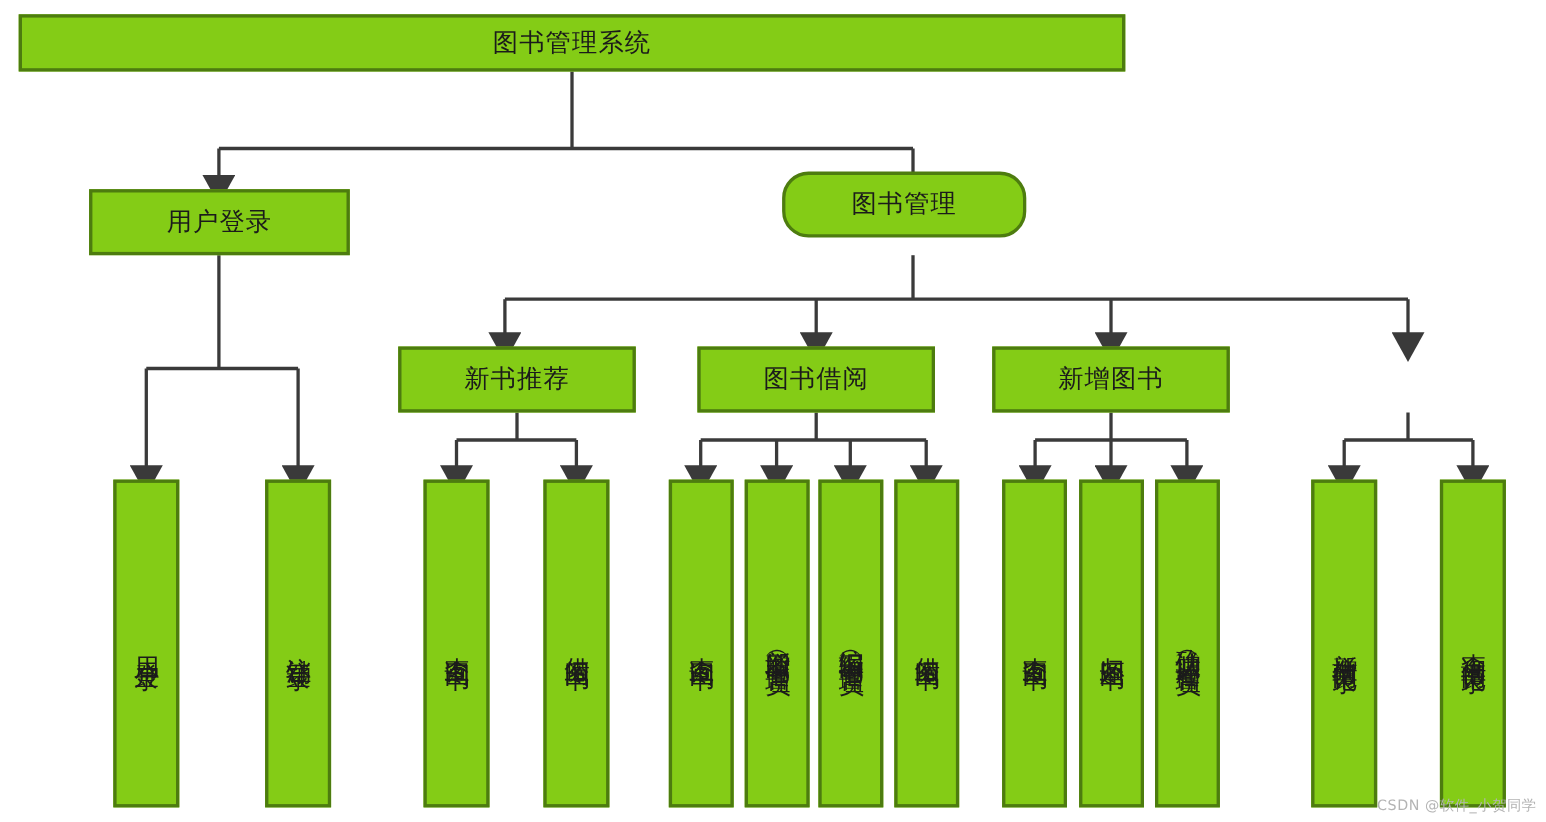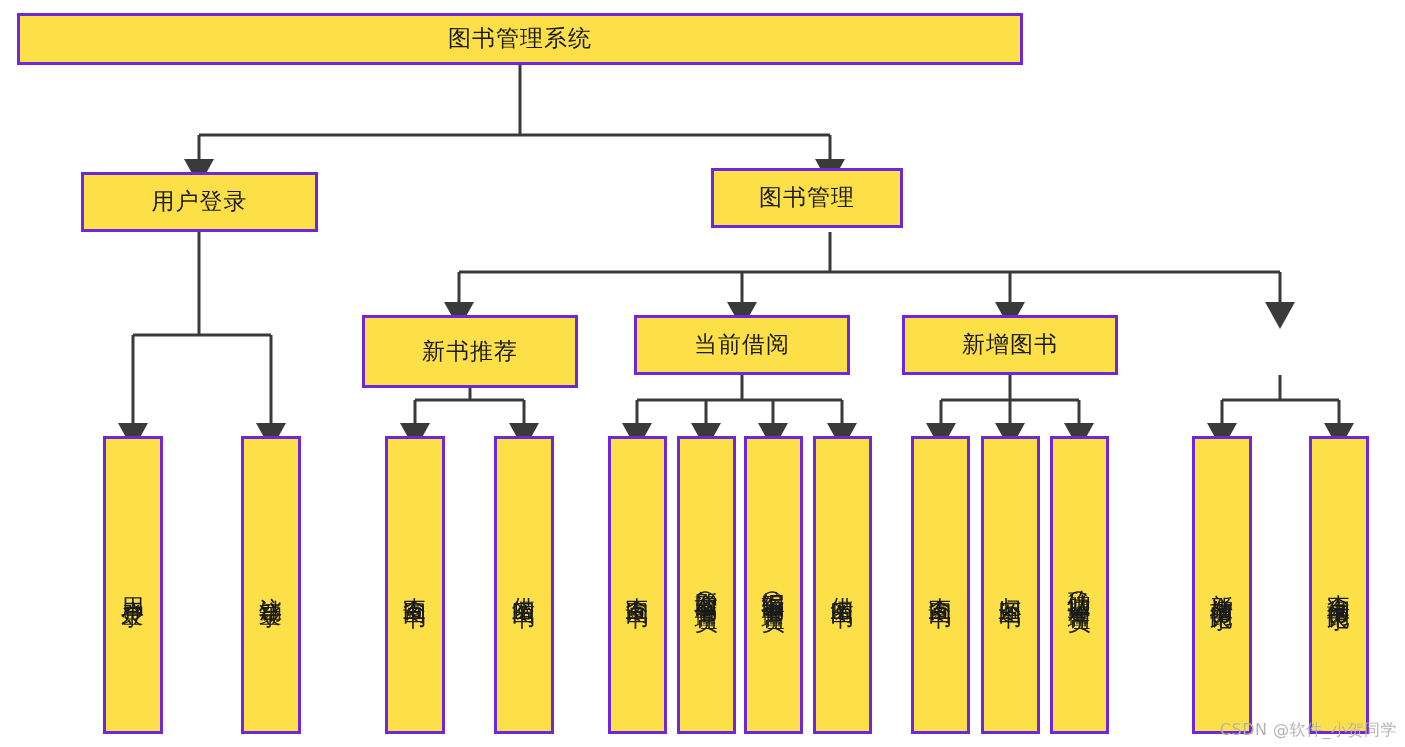--- a/index.html
+++ b/index.html
@@ -13,26 +13,27 @@
   #canvas {
     position: relative;
     width: 1405px;
     height: 747px;
     background: #ffffff;
     overflow: hidden;
   }
   .node {
     position: absolute;
     box-sizing: border-box;
-    border: 3px solid #6d28d9;
-    background: #fde047;
+    border: 3px solid #4d7c0f;
+    background: #84cc16;
     display: flex;
     align-items: center;
     justify-content: center;
     color: #1b1b1b;
+    font-family: Liberation Serif, serif;
   }
   .node.horiz {
     font-size: 23px;
     letter-spacing: 1px;
     line-height: 1.1;
   }
   .node.vert {
     writing-mode: vertical-rl;
     text-orientation: upright;
     font-size: 23px;
@@ -54,21 +55,21 @@
     left: 0;
     top: 0;
     width: 1405px;
     height: 747px;
     pointer-events: none;
   }
   .watermark {
     position: absolute;
     right: 8px;
     bottom: 6px;
-    font-size: 16px;
+    font-size: 13px;
     color: #b4b4b4;
     letter-spacing: 0.5px;
     white-space: nowrap;
   }
 </style>
 </head>
 <body>
 
 <div id="canvas">
 
@@ -122,29 +123,29 @@
     </g>
   </svg>
 
   <div class="node horiz" style="left:17px; top:13px; width:1006px; height:52px;">
     <span>图书管理系统</span>
   </div>
 
   <div class="node horiz" style="left:81px; top:172px; width:237px; height:60px;">
     <span>用户登录</span>
   </div>
-  <div class="node horiz" style="left:711px; top:168px; width:192px; height:60px;">
+  <div class="node horiz" style="left:711px; top:156px; width:222px; height:60px;border-radius:24px;">
     <span>图书管理</span>
   </div>
 
-  <div class="node horiz" style="left:362px; top:315px; width:216px; height:73px;">
+  <div class="node horiz" style="left:362px; top:315px; width:216px; height:60px;">
     <span>新书推荐</span>
   </div>
   <div class="node horiz" style="left:634px; top:315px; width:216px; height:60px;">
-    <span>当前借阅</span>
+    <span>图书借阅</span>
   </div>
   <div class="node horiz" style="left:902px; top:315px; width:216px; height:60px;">
     <span>新增图书</span>
   </div>
 
   <div class="node vert" style="left:103px; top:436px; width:60px; height:298px;">
     <span class="vtext">用户登录</span>
   </div>
   <div class="node vert" style="left:241px; top:436px; width:60px; height:298px;">
     <span class="vtext">注销登录</span>

